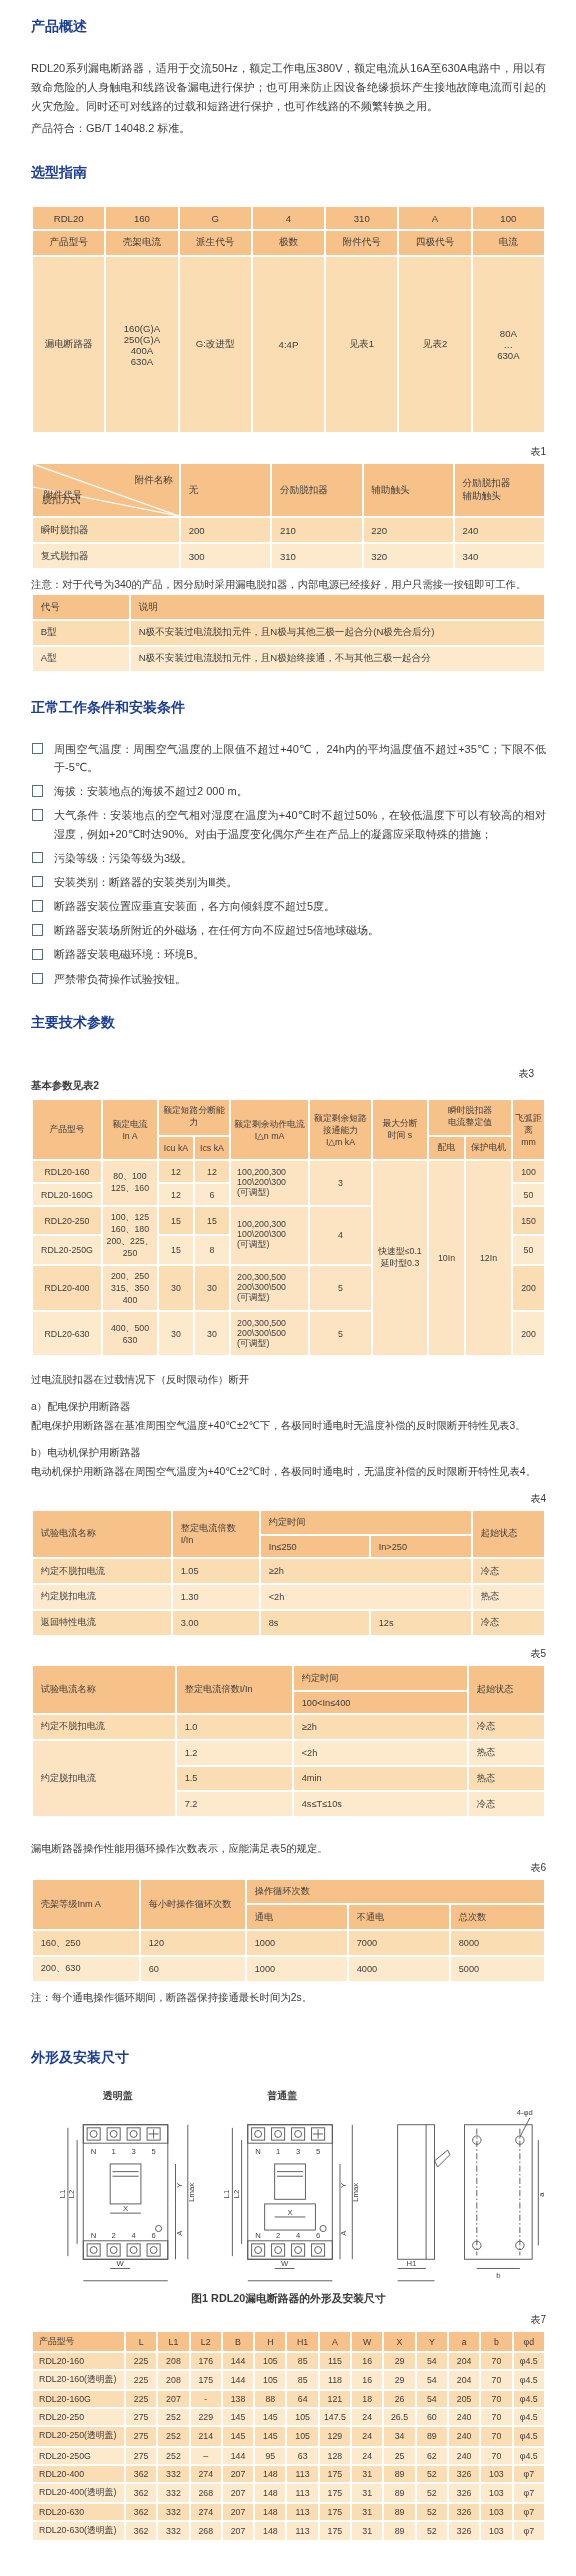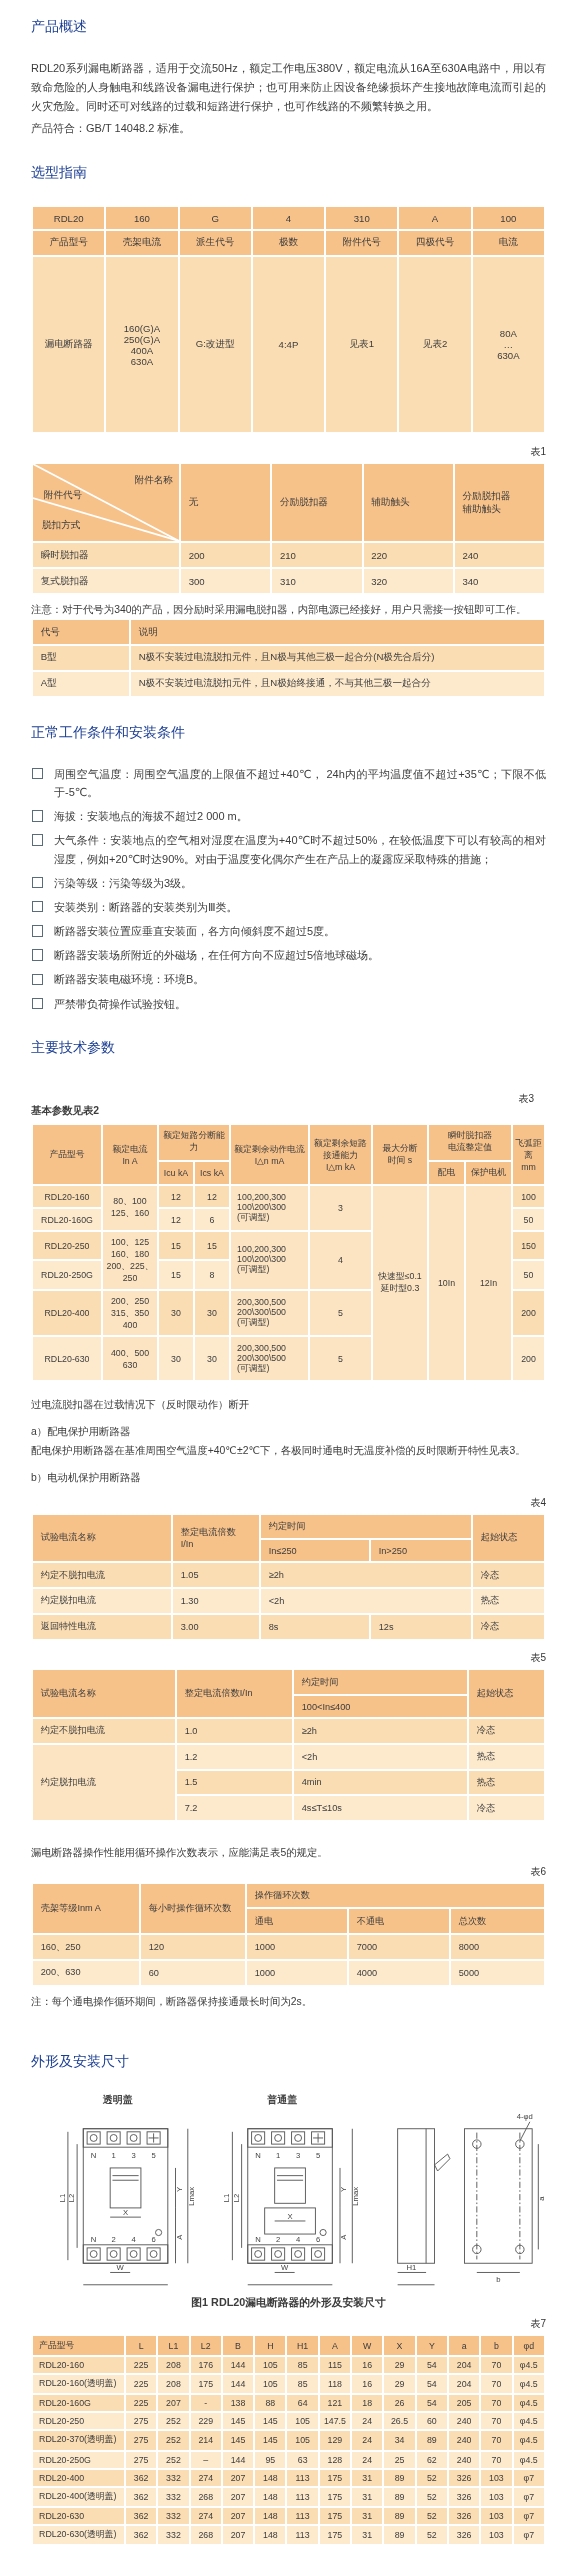--- a/index.html
+++ b/index.html
@@ -1,32 +1,32 @@
 <!DOCTYPE html>
 <html style="font-size:12.3px"><head>
 <meta charset="utf-8">
 <style>
   html,body { margin:0; padding:0; background:#ffffff; }
   body { font-family:"Liberation Sans","DejaVu Sans",sans-serif; color:#3c3c3c; }
   .page { width:577px; min-height:2576px; box-sizing:border-box; padding:18.4px 31px 23px; }
-  .sec-h { color:#1c3e93; font-size:14px; font-weight:normal; margin:0 0 23px; }
+  .sec-h { color:#1c3e93; font-size:14px; font-weight:bold; margin:0 0 23px; }
   .body-p { font-size:11px; line-height:1.72; margin:0 0 3.1px; text-align:justify; }
   .pre { white-space:pre-line; }
   
   table { border-collapse:separate; border-spacing:2.3px; width:100%; table-layout:fixed; font-size:9.6px; color:#3c3c3c; }
   th,td { padding:5.4px 7.7px; font-weight:normal; text-align:left; vertical-align:middle; word-break:break-all; }
   th.h, td.h { background:#f7c28a; }
   tbody tr:nth-child(odd) td { background:#fbddb4; }
   tbody tr:nth-child(even) td { background:#fdeacd; }
   td.m { background:#fce4c2 !important; }
   .c th, .c td { text-align:center; padding-left:2.3px; padding-right:2.3px; }
   .tag { text-align:right; font-size:10px; color:#333; margin:10.8px 0 3.1px; }
   .note { font-size:10.4px; line-height:1.65; margin:6.1px 0 0; }
   
-  .corner { position:relative; height:61px; padding:8px; }
+  .corner { position:relative; height:52px; padding:0; }
   .corner svg { position:absolute; inset:0; width:100%; height:100%; }
   .corner .ct { position:absolute; font-size:9.6px; }
   .corner .ct1 { right:6.1px; top:9.2px; }
   .corner .ct2 { left:10.8px; top:24.6px; }
   .corner .ct3 { left:9px; bottom:9.2px; }
   
   .cl { list-style:none; margin:0; padding:0; font-size:11px; }
   .cl li { position:relative; padding-left:23px; line-height:1.7; margin:5.4px 0; text-align:justify; }
   .cb { position:absolute; left:0.8px; top:3.1px; width:9.2px; height:9.2px; border:1.5px solid #5a6b7a; background:#fff; }
   
@@ -287,20 +287,21 @@
         <td class="m">5</td>
         <td>200</td>
       </tr>
     </tbody>
   </table>
 
   <p class="body-p" style="margin-top:14px;font-size:10.4px">过电流脱扣器在过载情况下（反时限动作）断开</p>
   <p class="sub-b">a）配电保护用断路器</p>
   <p class="body-p" style="font-size:10.4px">配电保护用断路器在基准周围空气温度+40℃±2℃下，各极同时通电时无温度补偿的反时限断开特性见表3。</p>
   <p class="sub-b">b）电动机保护用断路器</p>
+  <p class="body-p" style="font-size:10.4px">电动机保护用断路器在周围空气温度为+40℃±2℃时，各极同时通电时，无温度补偿的反时限断开特性见表4。</p>
 
   <div class="tag">表4</div>
   <table style="font-size:9.2px">
     <colgroup>
         <col style="width:138px">
         <col style="width:86px">
         <col style="width:108px">
         <col style="width:100px">
         <col>
       </colgroup>
@@ -656,21 +657,21 @@
           <td>105</td>
           <td>147.5</td>
           <td>24</td>
           <td>26.5</td>
           <td>60</td>
           <td>240</td>
           <td>70</td>
           <td>φ4.5</td>
         </tr>
       <tr>
-          <td style="text-align:left;padding-left:6.1px">RDL20-370(透明盖)</td>
+          <td style="text-align:left;padding-left:6.1px">RDL20-250(透明盖)</td>
           <td>275</td>
           <td>252</td>
           <td>214</td>
           <td>145</td>
           <td>145</td>
           <td>105</td>
           <td>129</td>
           <td>24</td>
           <td>34</td>
           <td>89</td>

